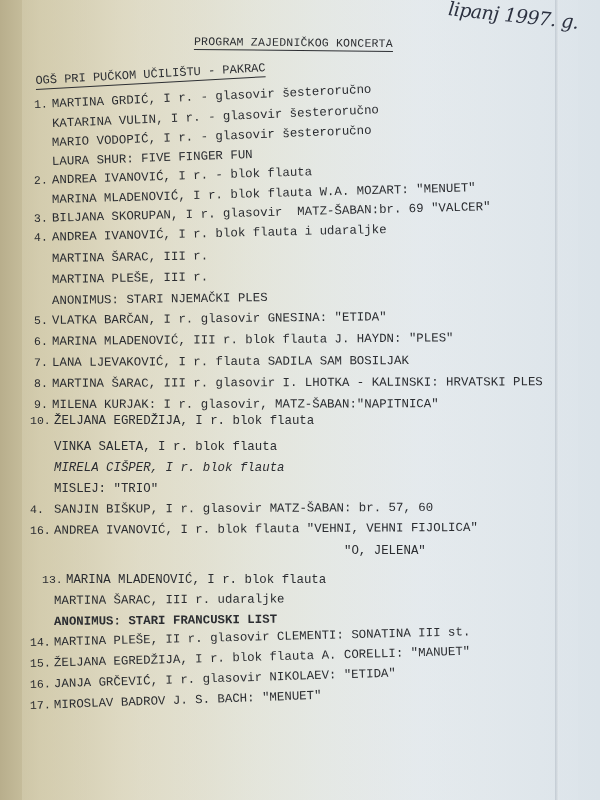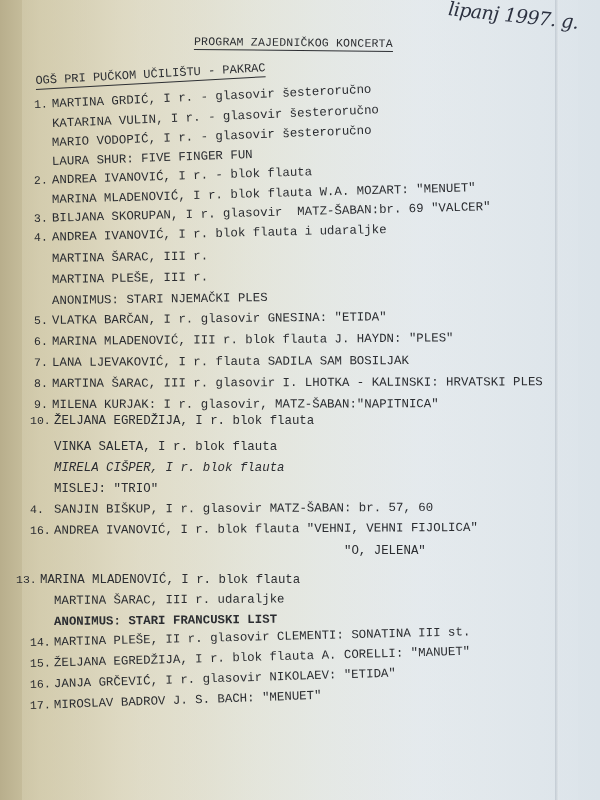--- a/index.html
+++ b/index.html
@@ -75,20 +75,20 @@
 <div class="line" style="left:30px;top:414px;"><span class="num" style="width:24px">10.</span><span>ŽELJANA EGREDŽIJA, I r. blok flauta</span></div>
 <div class="line" style="left:54px;top:440px;">VINKA SALETA, I r. blok flauta</div>
 <div class="line" style="left:54px;top:461px;font-style:italic;">MIRELA CIŠPER, I r. blok flauta</div>
 <div class="line" style="left:54px;top:482px;">MISLEJ: "TRIO"</div>
 
 <div class="line" style="left:30px;top:503px;transform:rotate(-0.3deg);"><span class="num" style="width:24px">4.</span><span>SANJIN BIŠKUP, I r. glasovir MATZ-ŠABAN: br. 57, 60</span></div>
 
 <div class="line" style="left:30px;top:524px;transform:rotate(-0.4deg);"><span class="num" style="width:24px">16.</span><span>ANDREA IVANOVIĆ, I r. blok flauta "VEHNI, VEHNI FIJOLICA"</span></div>
 <div class="line" style="left:344px;top:544px;">"O, JELENA"</div>
 
-<div class="line" style="left:16px;top:573px;"><span class="num" style="width:24px">13.</span><span>MARINA MLADENOVIĆ, I r. blok flauta</span></div>
+<div class="line" style="left:42px;top:573px;"><span class="num" style="width:24px">13.</span><span>MARINA MLADENOVIĆ, I r. blok flauta</span></div>
 <div class="line" style="left:54px;top:594px;transform:rotate(-0.4deg);">MARTINA ŠARAC, III r. udaraljke</div>
 <div class="line" style="left:54px;top:615px;transform:rotate(-0.6deg);font-weight:bold;">ANONIMUS: STARI FRANCUSKI LIST</div>
 
 <div class="line" style="left:30px;top:636px;transform:rotate(-1.4deg);"><span class="num" style="width:24px">14.</span><span>MARTINA PLEŠE, II r. glasovir CLEMENTI: SONATINA III st.</span></div>
 <div class="line" style="left:30px;top:657px;transform:rotate(-1.6deg);"><span class="num" style="width:24px">15.</span><span>ŽELJANA EGREDŽIJA, I r. blok flauta A. CORELLI: "MANUET"</span></div>
 <div class="line" style="left:30px;top:678px;transform:rotate(-1.8deg);"><span class="num" style="width:24px">16.</span><span>JANJA GRČEVIĆ, I r. glasovir NIKOLAEV: "ETIDA"</span></div>
 <div class="line" style="left:30px;top:699px;transform:rotate(-2deg);"><span class="num" style="width:24px">17.</span><span>MIROSLAV BADROV J. S. BACH: "MENUET"</span></div>
 
 </body></html>

